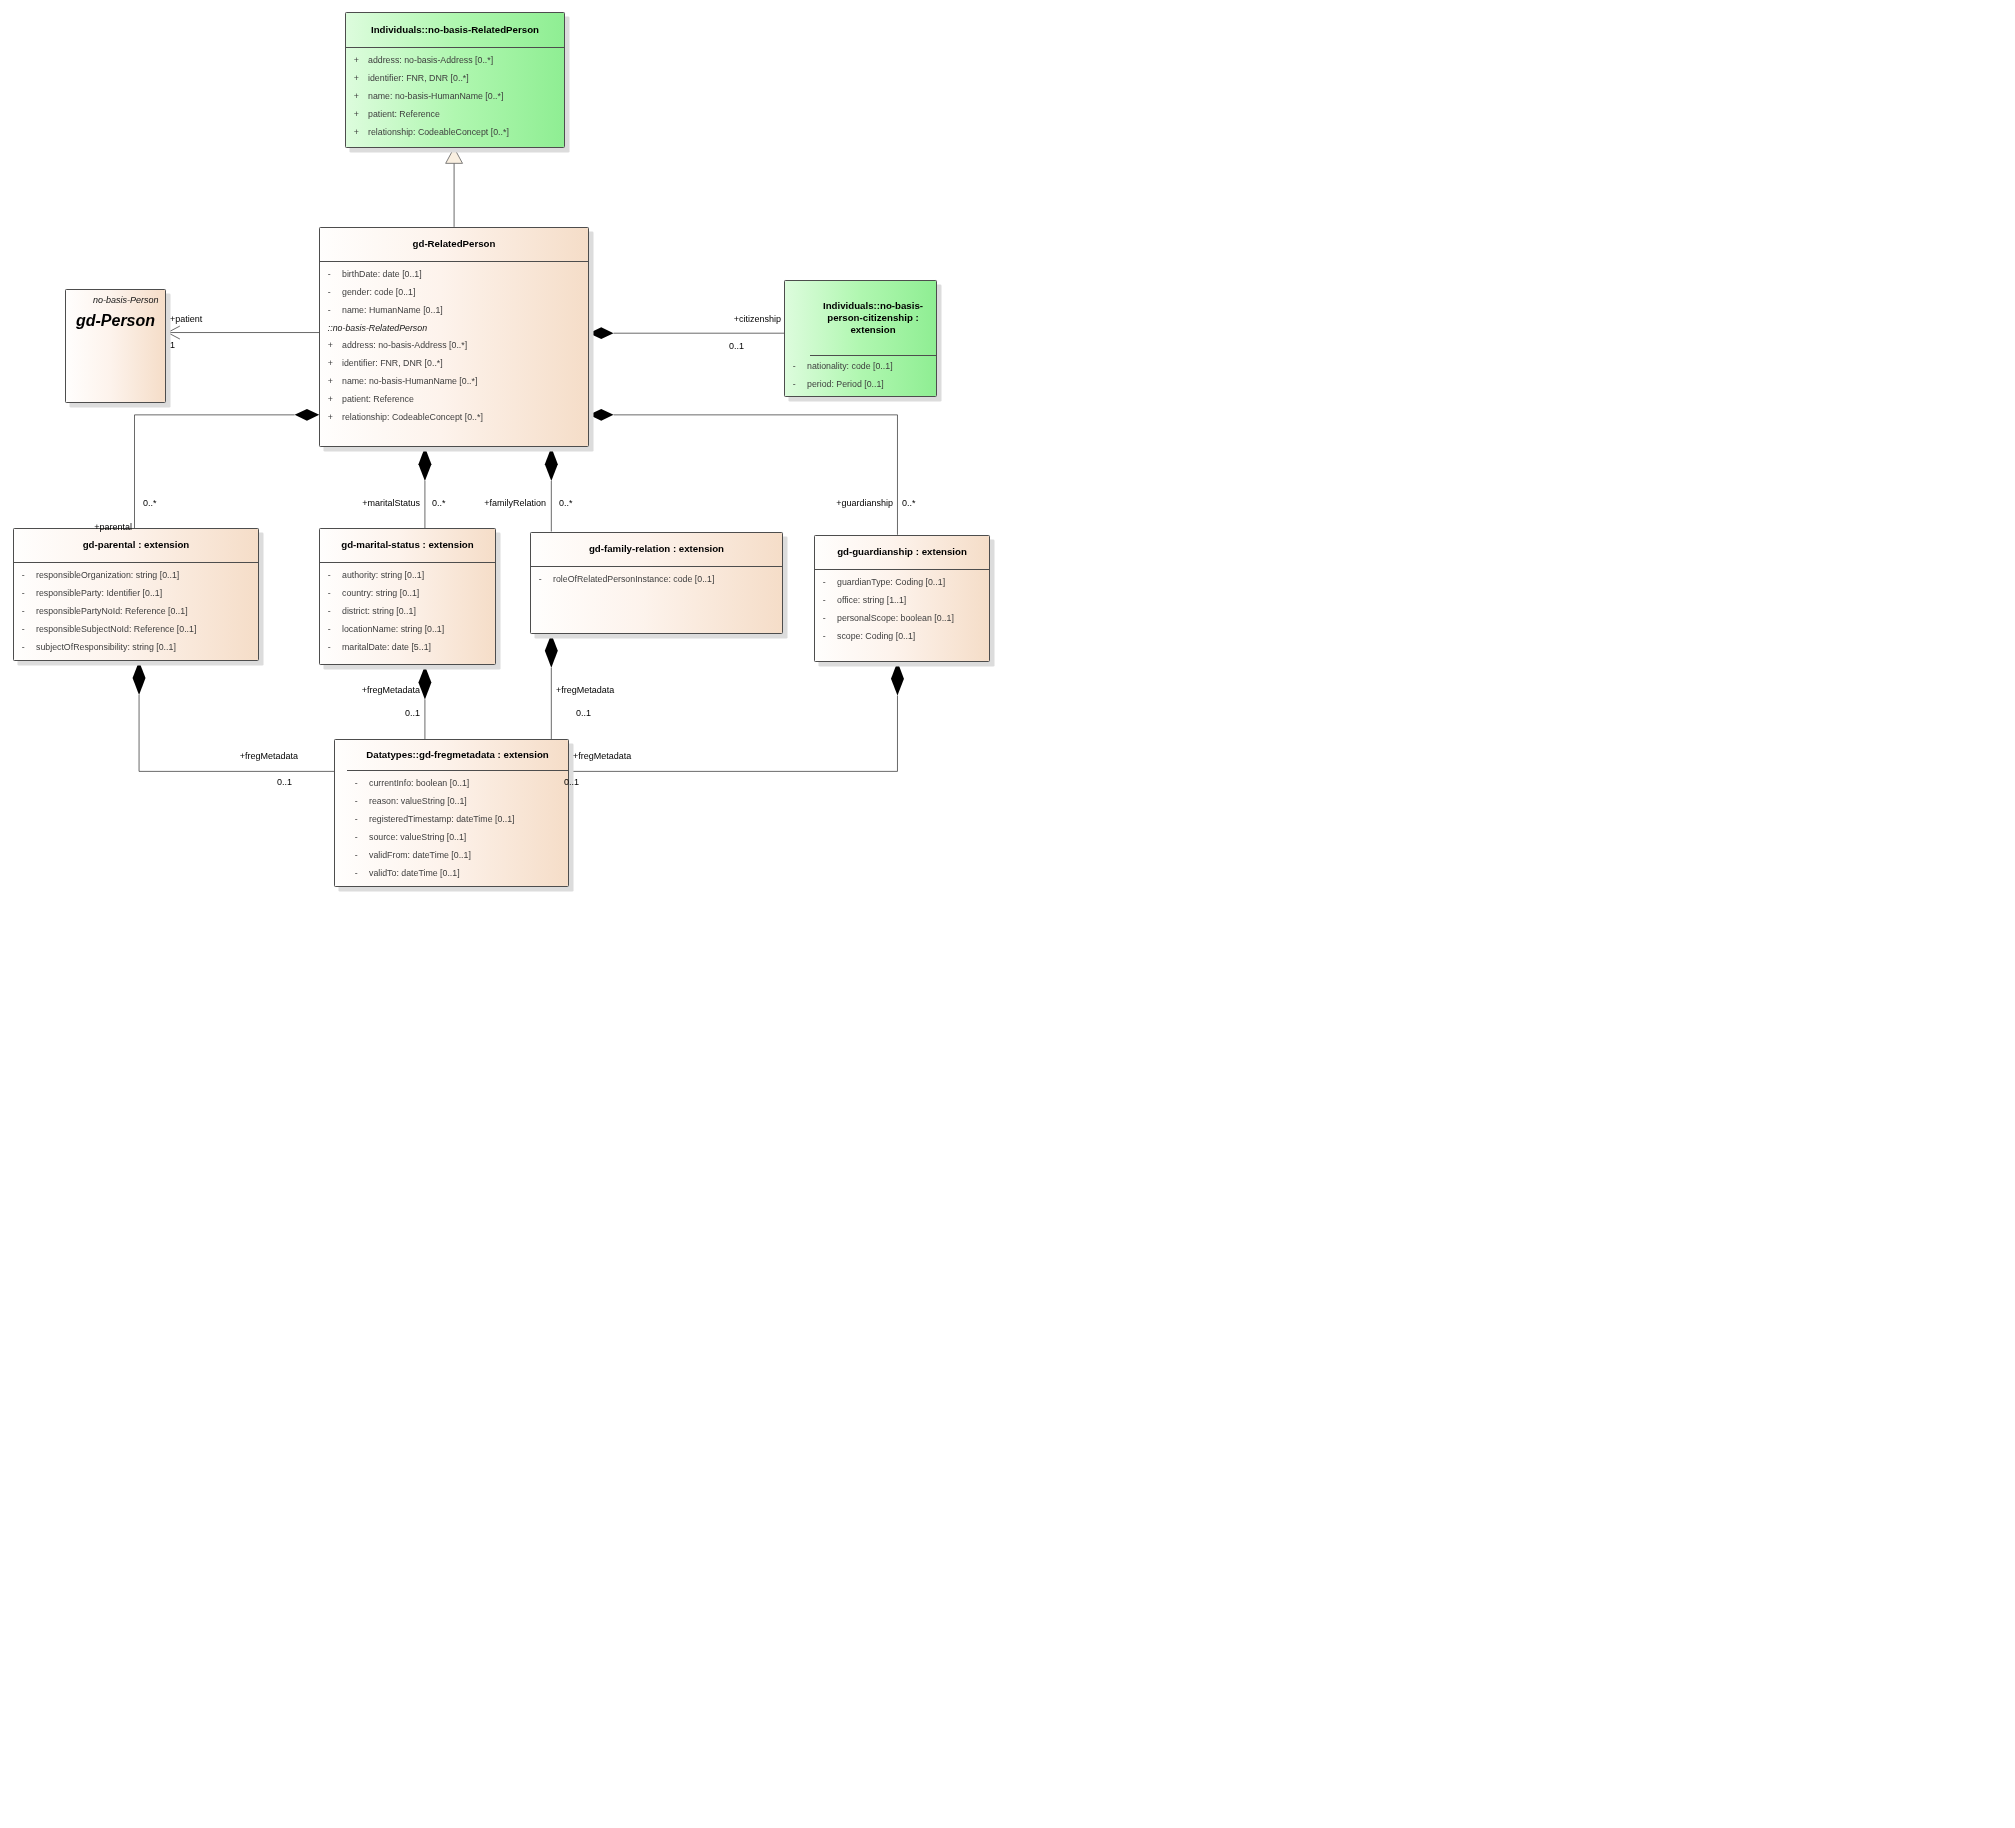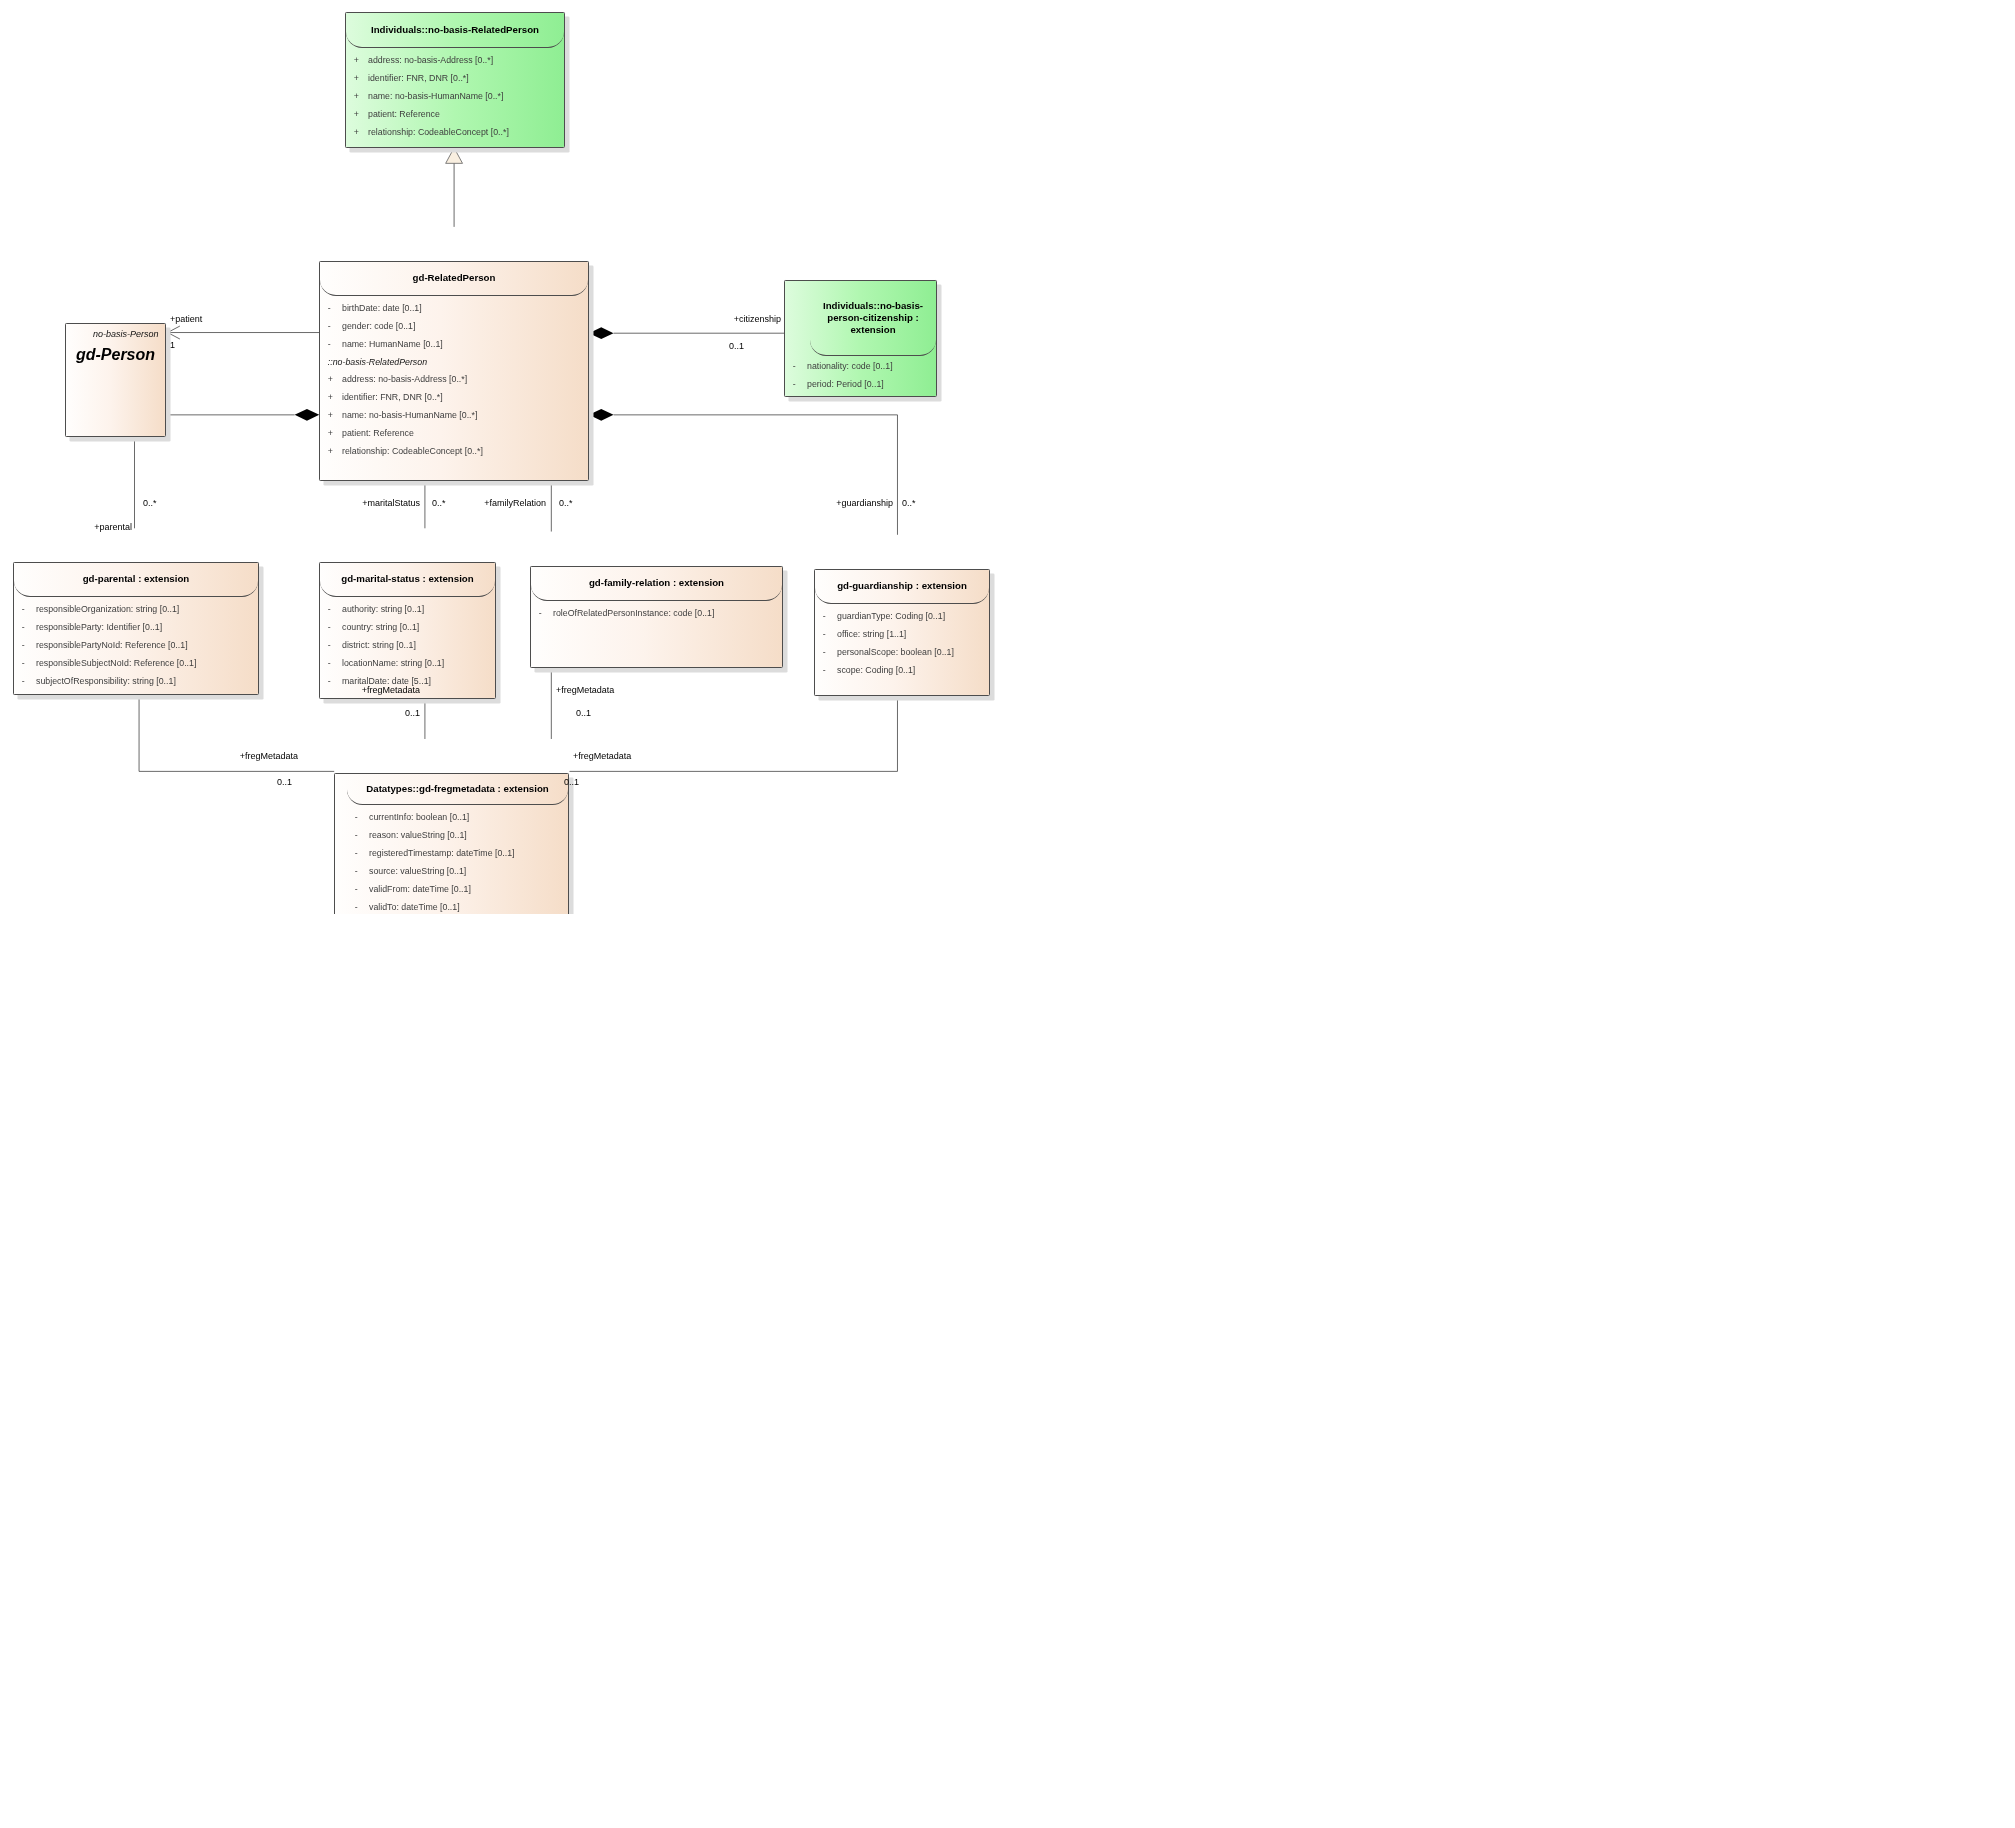--- a/index.html
+++ b/index.html
@@ -1,25 +1,25 @@
 <!DOCTYPE html>
 <html style="font-size:10.4px"><head>
 <meta charset="utf-8">
 <style>
   html,body {margin:0; padding:0; background:#ffffff;}
   body {font-family:"Liberation Sans", sans-serif;}
   .canvas {position:relative; width:1008px; height:914px; background:#ffffff; overflow:hidden;}
   svg.edges {position:absolute; left:0; top:0; z-index:0;}
   .uml-box {position:absolute; border:0.6px solid #4d4d4d; border-radius:1.3px;
             box-shadow:4.5px 4.5px 0 #dcdcdc; z-index:1; box-sizing:border-box;}
-  .peach {background:linear-gradient(90deg,#fffefd 0%, #fdf3ec 45%, #f5ddc8 100%);margin-top:34px;}
+  .peach {background:linear-gradient(90deg,#fffefd 0%, #fdf3ec 45%, #f5ddc8 100%);}
   .green {background:linear-gradient(90deg,#ddfcdd 0%, #b0f7b0 50%, #8fee93 100%);}
   .uml-title {font-weight:bold; font-size:9.7px; color:#000; display:flex; align-items:center;
               justify-content:center; text-align:center; border-bottom:0.6px solid #4d4d4d;
-              padding:0 5.2px; box-sizing:border-box; line-height:1.25;border-radius:16px;}
+              padding:0 5.2px; box-sizing:border-box; line-height:1.25;}
   .uml-attrs {padding-top:3.2px;}
   .attr-row {display:flex; align-items:center; height:18px; font-size:8.8px; color:#3d3d3d;}
   .vis {width:22px; padding-left:7.8px; box-sizing:border-box; flex:none;}
   .atext {white-space:nowrap;}
   .inh-header {font-style:italic; color:#151515; padding-left:7.8px; height:17px;
                display:flex; align-items:center; font-size:8.8px;}
   .parent-name {font-style:italic; font-size:9px; color:#111; text-align:right; padding:5.2px 6.5px 0 0;}
   .self-name {font-weight:bold; font-size:16px; color:#000; text-align:center; margin-top:6.5px;font-style:italic;}
   .edge-label {position:absolute; z-index:2; font-size:9px; color:#000; white-space:nowrap;}
   .ra {text-align:right;}

